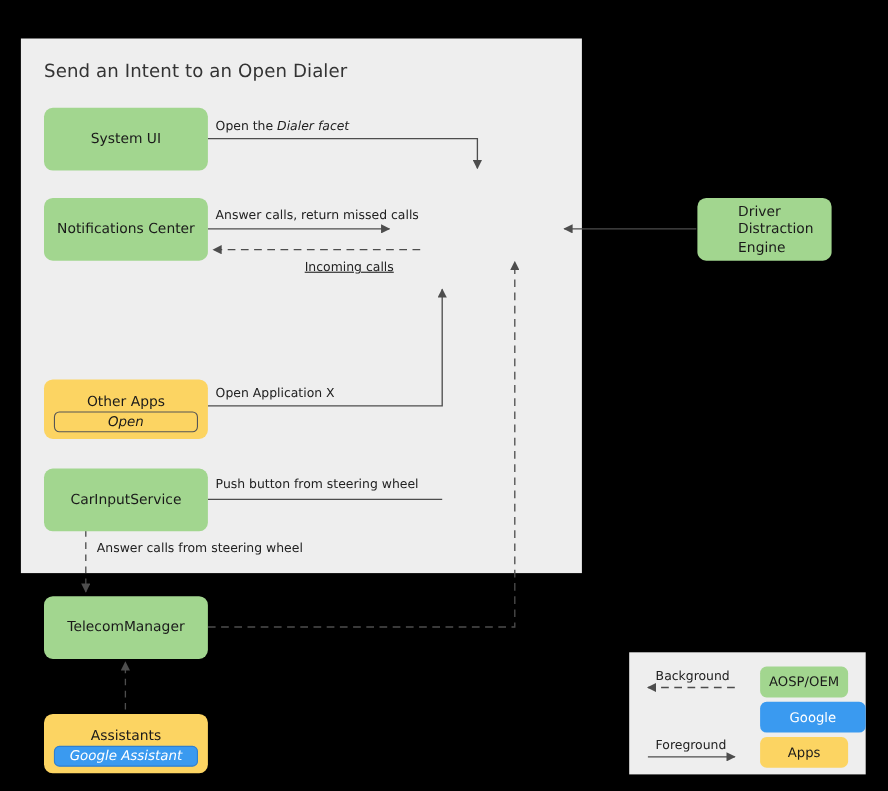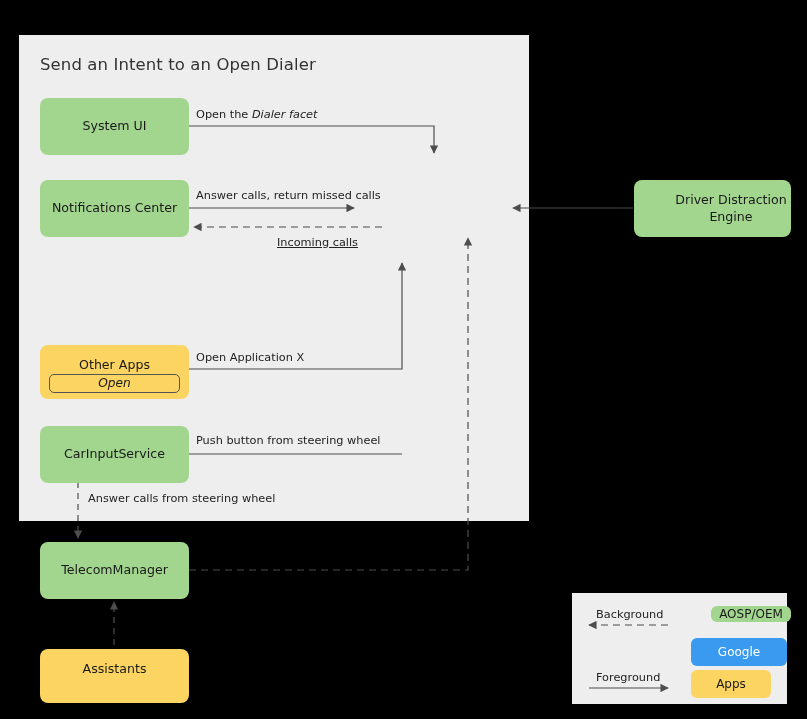--- a/index.html
+++ b/index.html
@@ -56,21 +56,21 @@
   .node {
     position: absolute;
     border-radius: 8px;
     display: flex;
     flex-direction: column;
     align-items: center;
     justify-content: center;
     box-sizing: border-box;
     color: #1a1a1a;
     font-size: 12.6px;
-    text-align: center;
+    text-align: left;
     line-height: 1.3;
   }
   .node.green  { background: #A2D68F; }
   .node.yellow { background: #FCD462; }
 
   .node-label  { white-space: pre-line; }
   .node-label.big {
     font-size: 17px;
     font-weight: bold;
   }
@@ -185,52 +185,53 @@
   <div class="node yellow" style="left:40px; top:345px; width:149px; height:54px;">
     <span class="node-label" style="margin-top:-14px;">Other Apps</span>
     <span class="chip" style="left:9px; right:9px; bottom:6px; height:19px;">Open</span>
   </div>
 
   <div class="node green" style="left:40px; top:426px; width:149px; height:57px;">
     <span class="node-label">CarInputService</span>
   </div>
 
 
-  <div class="node green" style="left:634px; top:180px; width:157px; height:57px;padding-left:37px;">
+  <div class="node green" style="left:634px; top:180px; width:122px; height:57px;padding-left:37px;">
     <span class="node-label">Driver Distraction
 Engine</span>
   </div>
 
   <div class="node green" style="left:40px; top:542px; width:149px; height:57px;">
     <span class="node-label">TelecomManager</span>
   </div>
 
   <div class="node yellow" style="left:40px; top:649px; width:149px; height:54px;">
     <span class="node-label" style="margin-top:-14px;">Assistants</span>
+    <span class="chip blue" style="left:9px; right:9px; bottom:6px; height:19px;">Google Assistant</span>
   </div>
 
   <div class="edge-label" style="left:196px; top:108px;">
     <span>Open the </span><em>Dialer facet</em>
   </div>
 
   <div class="edge-label" style="left:196px; top:189px;">Answer calls, return missed calls</div>
 
   <div class="edge-label" style="left:277px; top:236px;text-decoration:underline;">Incoming calls</div>
 
   <div class="edge-label" style="left:196px; top:351px;">Open Application X</div>
 
   <div class="edge-label" style="left:196px; top:434px;">Push button from steering wheel</div>
 
   <div class="edge-label" style="left:88px; top:492px;">Answer calls from steering wheel</div>
 
   <div class="legend-text" style="left:596px; top:608px;">Background</div>
 
   <div class="legend-text" style="left:596px; top:671px;">Foreground</div>
 
-  <div class="legend-swatch green" style="left:691px; top:606px; width:80px; height:16px;margin-left:20px;">
+  <div class="legend-swatch green" style="left:691px; top:606px; width:80px; height:28px;">
     <span>AOSP/OEM</span>
   </div>
 
   <div class="legend-swatch blue" style="left:691px; top:638px; width:96px; height:28px;">
     <span>Google</span>
   </div>
 
   <div class="legend-swatch yellow" style="left:691px; top:670px; width:80px; height:28px;">
     <span>Apps</span>
   </div>

